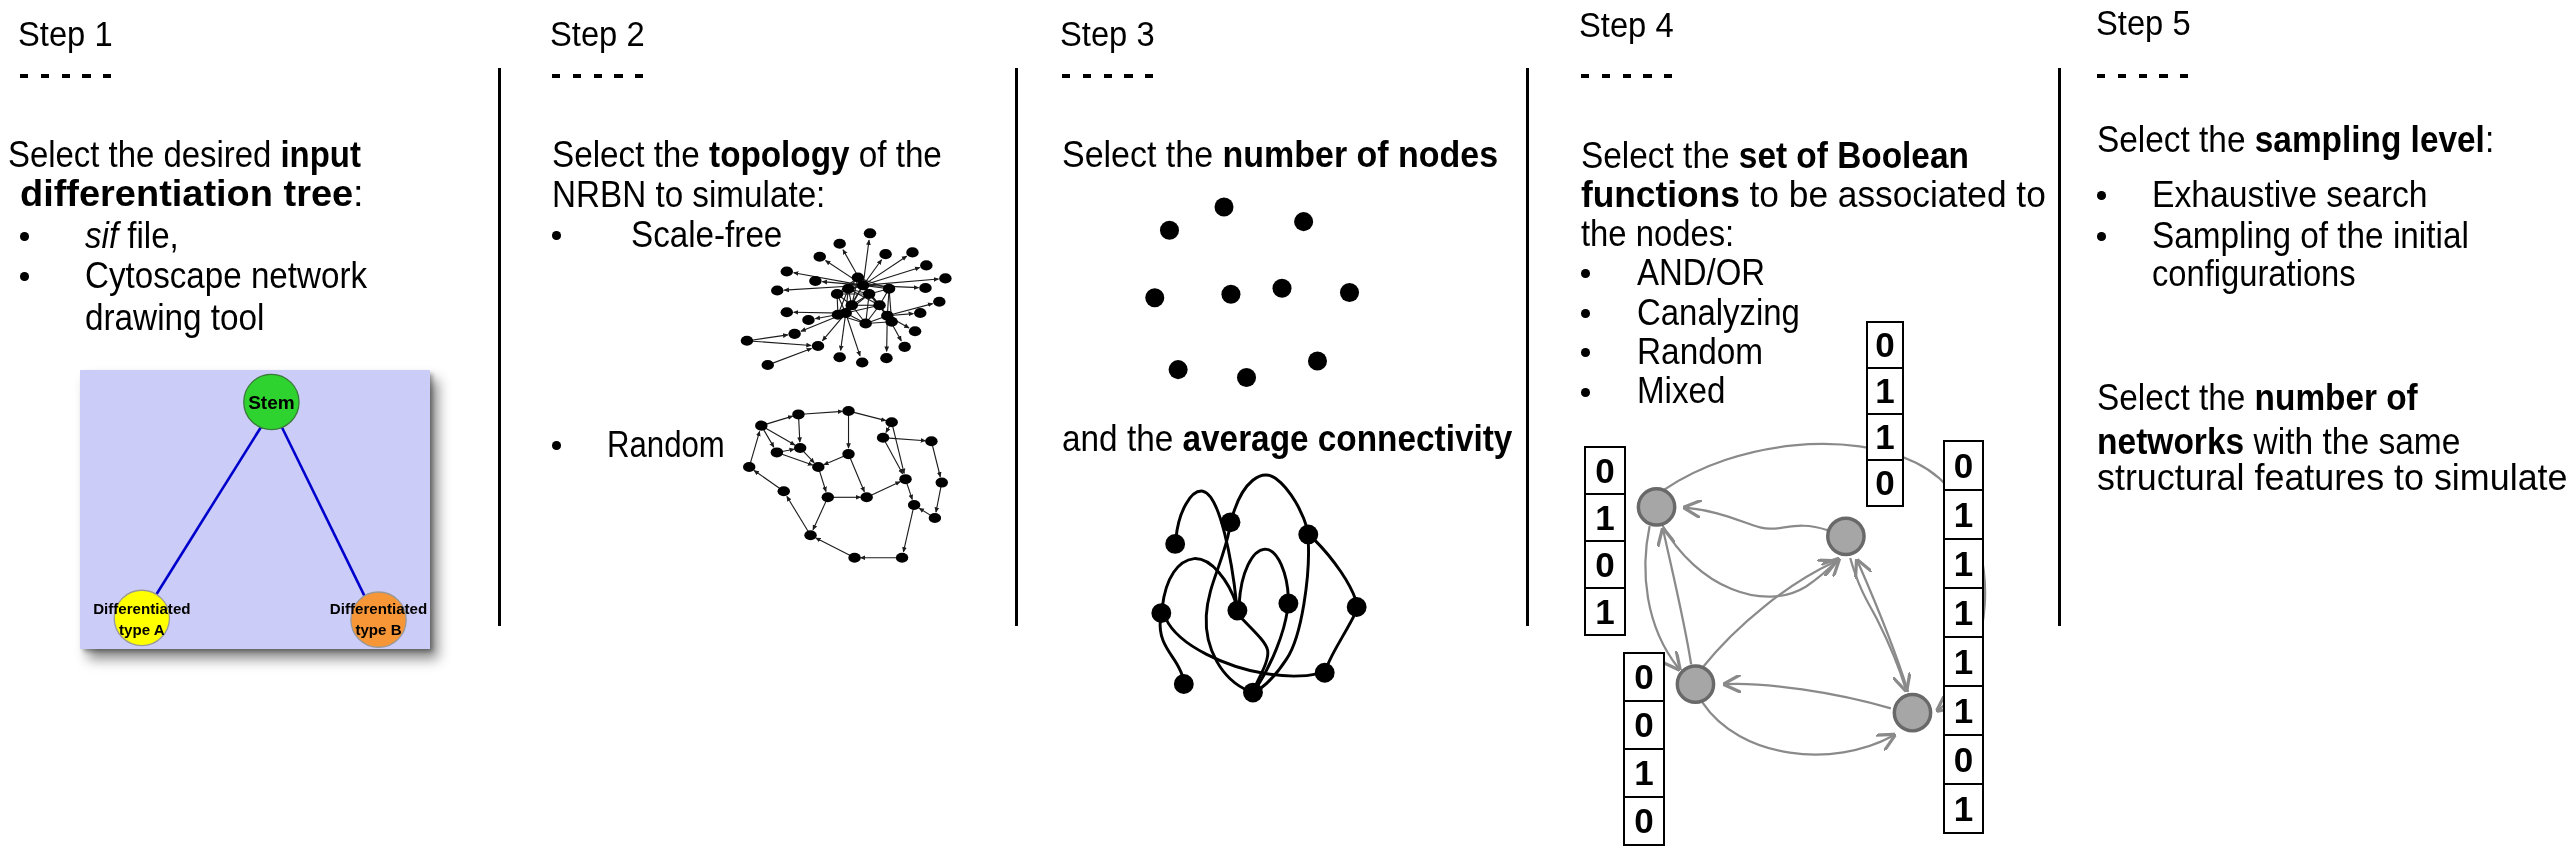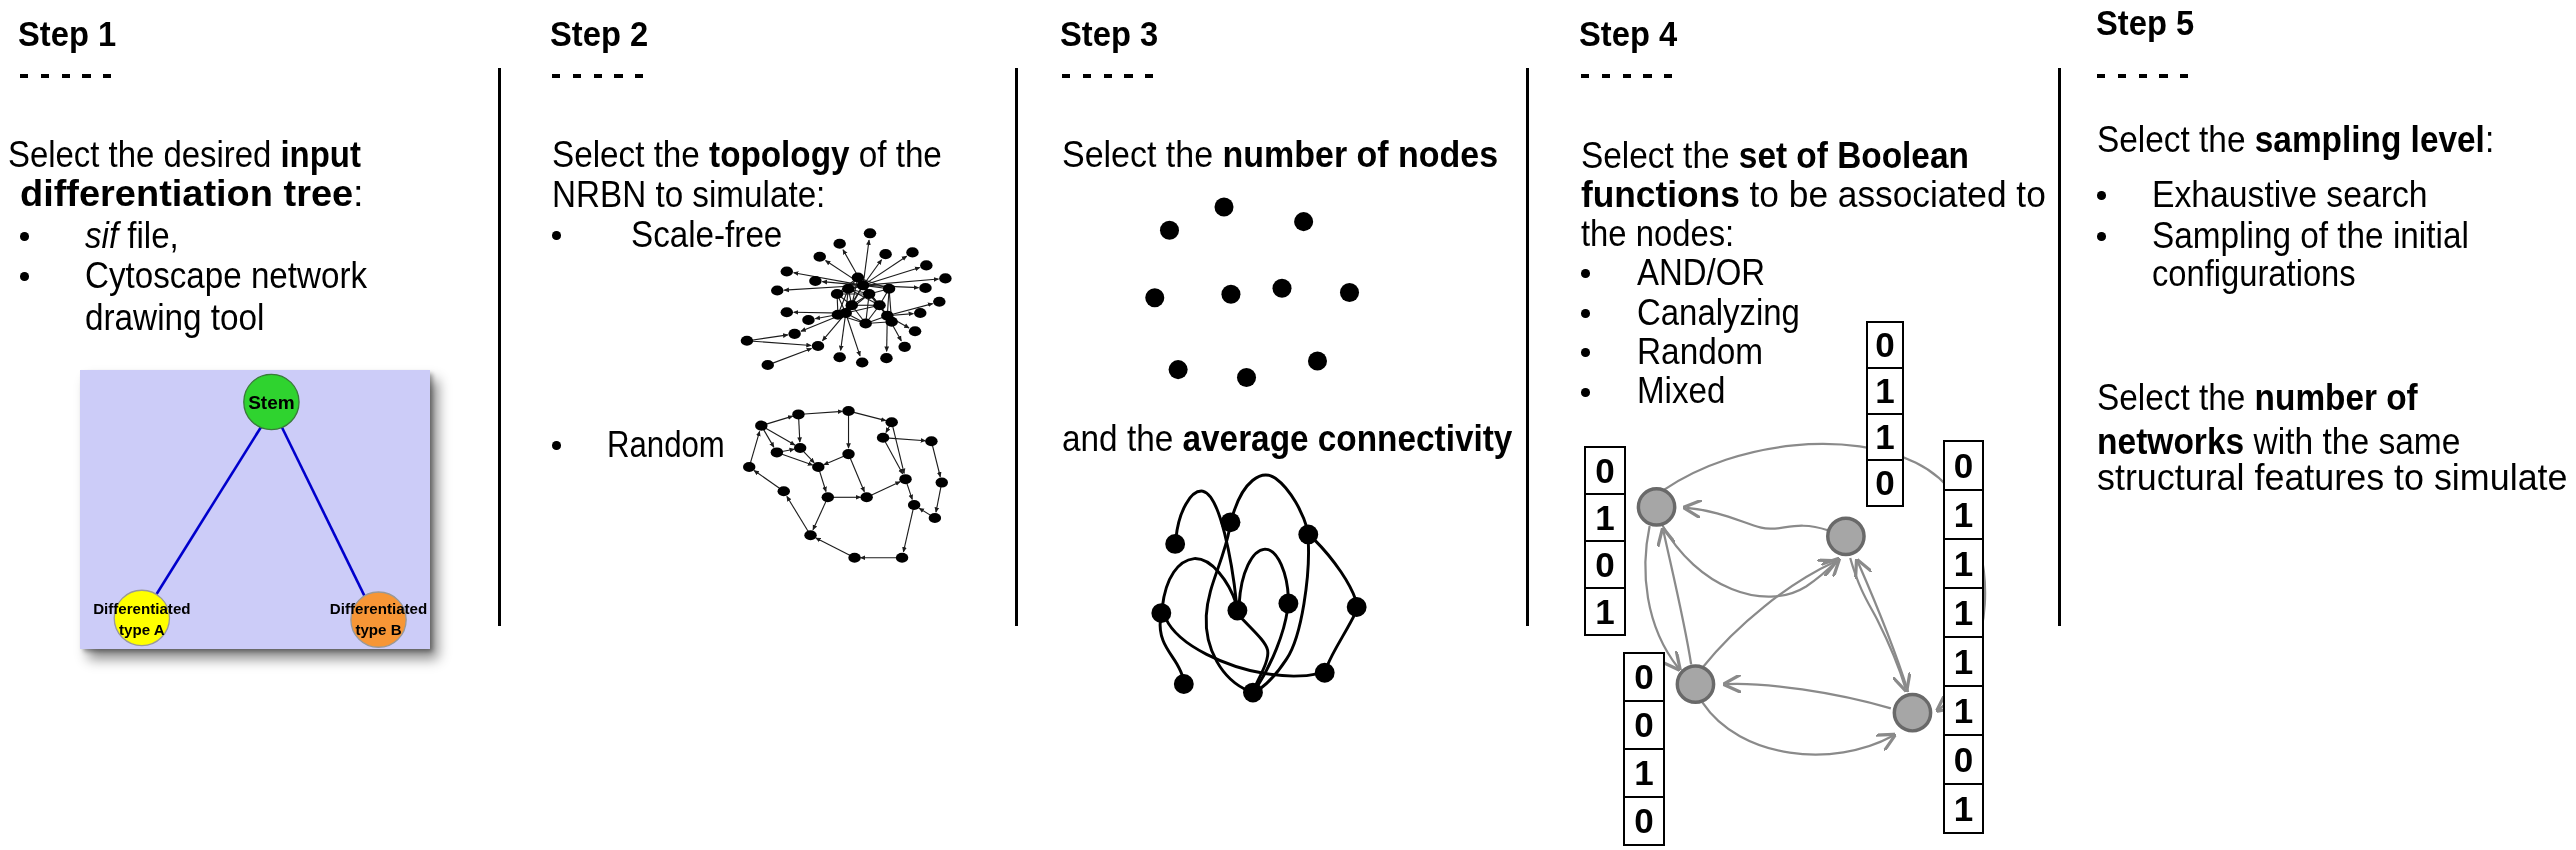--- a/index.html
+++ b/index.html
@@ -1,16 +1,16 @@
 <!DOCTYPE html>
 <html style="font-size:14px"><head><meta charset="utf-8">
 <style>
 html,body{margin:0;padding:0;}
 body{width:2576px;height:851px;background:#fff;font-family:"Liberation Sans",sans-serif;color:#000;position:relative;overflow:hidden}
-.h{position:absolute;font-size:35px;font-weight:bold;line-height:41px;white-space:nowrap}
+.h{position:absolute;font-size:35px;font-weight:normal;line-height:41px;white-space:nowrap}
 .ln{position:absolute;font-size:36px;line-height:40px;white-space:nowrap}
 .sx{display:inline-block;transform-origin:0 0}
 </style></head>
 <body>
 <div class="h" style="left:18px;top:13px"><span style="display:inline-block;transform-origin:0 0;transform:scaleX(0.935)">Step 1</span></div>
 <div style="position:absolute;left:20px;top:74px;display:flex;gap:12.6px">
     <span style="width:8.2px;height:4.3px;background:#000"></span>
     <span style="width:8.2px;height:4.3px;background:#000"></span>
     <span style="width:8.2px;height:4.3px;background:#000"></span>
     <span style="width:8.2px;height:4.3px;background:#000"></span>
@@ -25,21 +25,21 @@
     <span style="width:8.2px;height:4.3px;background:#000"></span>
   </div>
 <div class="h" style="left:1060px;top:13px"><span style="display:inline-block;transform-origin:0 0;transform:scaleX(0.935)">Step 3</span></div>
 <div style="position:absolute;left:1062px;top:74px;display:flex;gap:12.6px">
     <span style="width:8.2px;height:4.3px;background:#000"></span>
     <span style="width:8.2px;height:4.3px;background:#000"></span>
     <span style="width:8.2px;height:4.3px;background:#000"></span>
     <span style="width:8.2px;height:4.3px;background:#000"></span>
     <span style="width:8.2px;height:4.3px;background:#000"></span>
   </div>
-<div class="h" style="left:1579px;top:13px"><span style="display:inline-block;transform-origin:0 0;transform:scaleX(0.935)">Step 4</span></div>
+<div class="h" style="left:1579px;top:4px"><span style="display:inline-block;transform-origin:0 0;transform:scaleX(0.935)">Step 4</span></div>
 <div style="position:absolute;left:1581px;top:74px;display:flex;gap:12.6px">
     <span style="width:8.2px;height:4.3px;background:#000"></span>
     <span style="width:8.2px;height:4.3px;background:#000"></span>
     <span style="width:8.2px;height:4.3px;background:#000"></span>
     <span style="width:8.2px;height:4.3px;background:#000"></span>
     <span style="width:8.2px;height:4.3px;background:#000"></span>
   </div>
 <div class="h" style="left:2096px;top:2px"><span style="display:inline-block;transform-origin:0 0;transform:scaleX(0.935)">Step 5</span></div>
 <div style="position:absolute;left:2097px;top:74px;display:flex;gap:12.6px">
     <span style="width:8.2px;height:4.3px;background:#000"></span>

